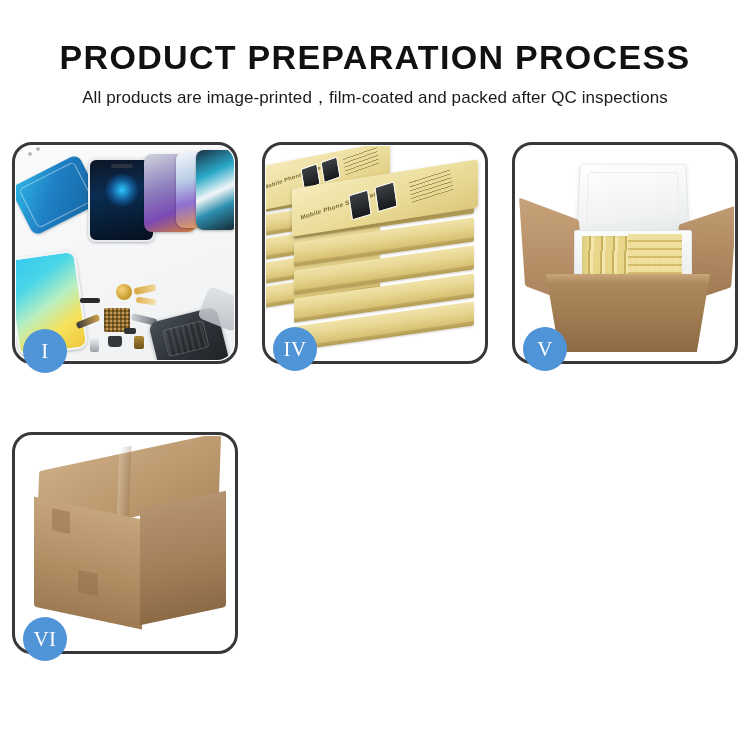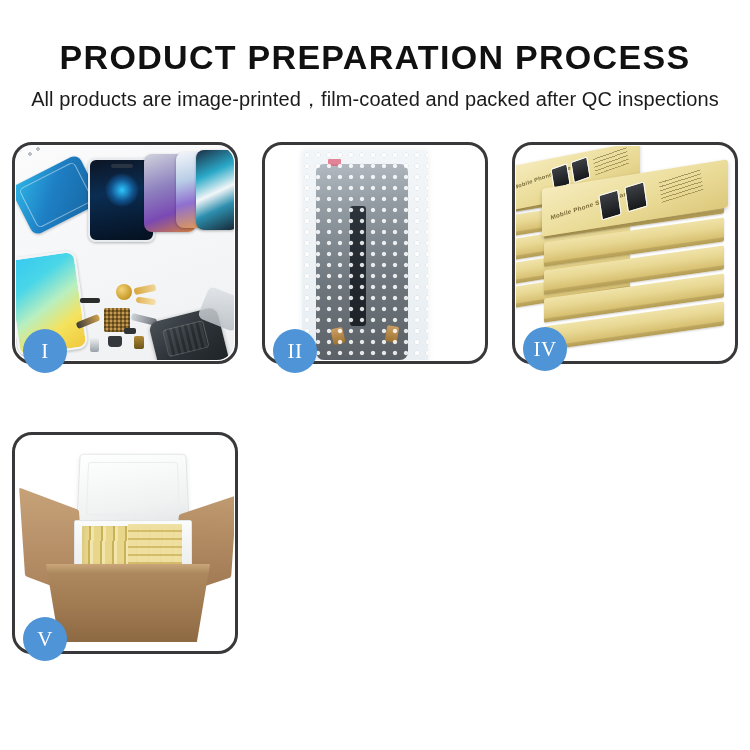--- a/index.html
+++ b/index.html
@@ -34,21 +34,21 @@
     font-size: 34px;
     font-weight: 700;
     letter-spacing: 1.3px;
     color: #111111;
     font-family: "Liberation Sans", sans-serif;
     white-space: nowrap;
   }
   .subtitle {
     margin: 0;
     padding-top: 9px;
-    font-size: 20px;
+    font-size: 17px;
     font-weight: 400;
     color: #1b1b1b;
     letter-spacing: .1px;
     white-space: nowrap;
   }
 
   
   .grid {
     position: absolute;
     left: 12px;
@@ -455,33 +455,20 @@
         <div class="part p-btn"></div>
         <div class="part p-cam"></div>
         <div class="part p-sm1"></div>
         <div class="part p-back"></div>
         <div class="part p-tool"></div>
         <div class="p-screws"></div>
       </div>
       <div class="badge">I</div>
     </div>
 
-    <div class="cell row1">
-      <div class="photo c2">
-        <div class="bubble">
-          <div class="bubble-inner"></div>
-          <div class="bubble-flex"></div>
-          <div class="bubble-conn1"></div>
-          <div class="bubble-conn2"></div>
-          <div class="bubble-tag"></div>
-          <div class="bubble-gloss"></div>
-        </div>
-      </div>
-      <div class="badge">II</div>
-    </div>
 
 
     <div class="cell row2">
       <div class="photo c4">
         <div class="stack">
           <div class="sb sb-l5"></div>
           <div class="sb sb-l4"></div>
           <div class="sb sb-l3"></div>
           <div class="sb sb-l2"></div>
           <div class="sb sb-l1"></div>
@@ -516,15 +503,25 @@
         <div class="v-flapL"></div>
         <div class="v-flapR"></div>
         <div class="v-foam-body"></div>
         <div class="v-contents"></div>
         <div class="v-contents2"></div>
         <div class="v-front"></div>
       </div>
       <div class="badge">V</div>
     </div>
 
+    <div class="cell row2">
+      <div class="photo c6">
+        <div class="k-shine"></div>
+        <div class="k-top"></div>
+        <div class="k-left"></div>
+        <div class="k-right"></div>
+        <div class="k-tape"></div>
+      </div>
+      <div class="badge">VI</div>
+    </div>
 
   </div>
 </div>
 
 </body></html>

